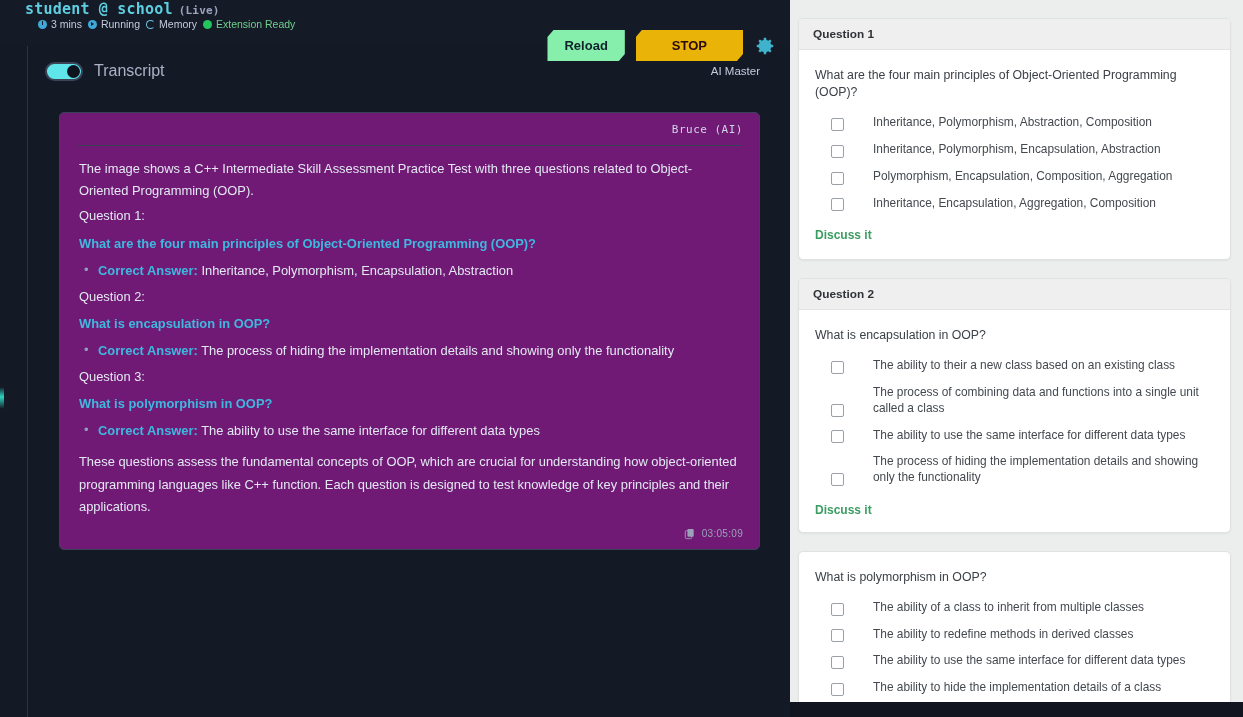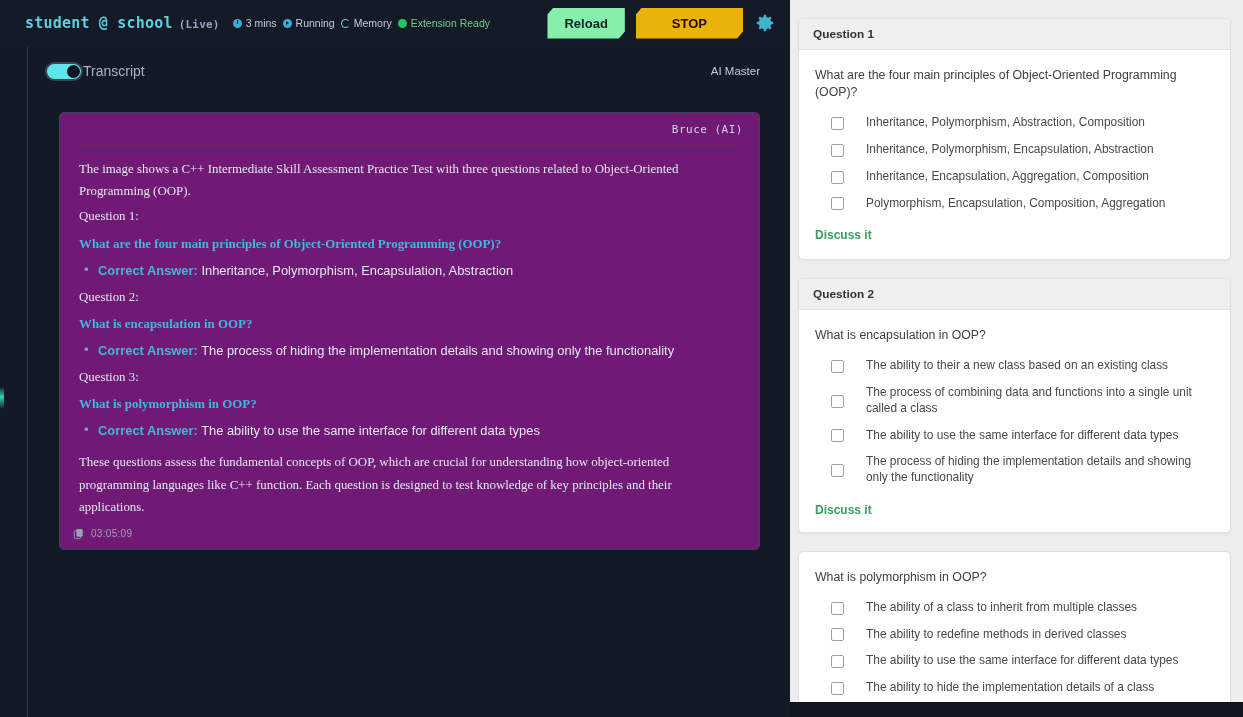--- a/index.html
+++ b/index.html
@@ -39,22 +39,22 @@
     background: #2b3245;
   }
 
   
   .header {
     position: absolute;
     left: 0; top: 0;
     width: 790px; height: 46px;
     background: #151a27;
     display: flex;
-    align-items: center;
     padding: 0 14px 0 25px;
+    flex-direction: column;
   }
   .brand {
     font-family: "DejaVu Sans Mono", "Liberation Mono", monospace;
     font-size: 15px;
     font-weight: bold;
     color: #5ecfe0;
     letter-spacing: 0.2px;
     white-space: nowrap;
   }
   .brand .at { color: #5ecfe0; }
@@ -156,22 +156,23 @@
     flex: none;
   }
   .toggle .knob {
     position: absolute;
     right: 1px; top: 1px;
     width: 13px; height: 13px;
     border-radius: 50%;
     background: #0e1320;
   }
   .toolbar-label {
-    font-size: 14px;
+    font-size: 16px;
     color: #aab2c6;
+    margin-left: 11px;
   }
   .ai-master {
     margin-left: auto;
     font-size: 11.5px;
     color: #c4cbdc;
   }
 
   
   .msg-card {
     position: absolute;
@@ -194,21 +195,20 @@
     height: 1px;
     background: #3a4257;
     margin: 9px 5px 12px 5px;
   }
   .msg-body { padding: 0 6px; }
   .msg-body p {
     font-size: 12.9px;
     line-height: 1.72;
     color: #e3e8f2;
     margin-bottom: 3px;
-    font-family: Liberation Serif, serif;
   }
   .msg-body p.q-head {
     color: #3fb8e0;
     font-weight: bold;
     margin-top: 5px;
     margin-bottom: 5px;
   }
   .msg-body ul { list-style: none; margin: 0 0 4px 0; }
   .msg-body li {
     font-size: 12.9px;
@@ -225,21 +225,21 @@
     font-size: 13px;
   }
   .msg-body li .ca {
     color: #3fb8e0;
     font-weight: bold;
   }
   .msg-body p.para { margin-top: 9px; }
   .msg-foot {
     display: flex;
     align-items: center;
-    justify-content: flex-start;
+    justify-content: flex-end;
     gap: 7px;
     margin-top: 10px;
     padding-right: 3px;
   }
   .copy-ico { width: 11px; height: 12px; display: block; }
   .msg-time {
     font-size: 10px;
     color: #99a2b8;
     letter-spacing: 0.3px;
   }
@@ -272,22 +272,22 @@
   }
   .q-card-body { padding: 17px 16px 14px 16px; }
   .q-prompt {
     font-size: 12.3px;
     color: #3c4147;
     margin-bottom: 11px;
     line-height: 1.4;
   }
   .opt-row {
     display: flex;
-    align-items: center;
-    gap: 22px;
+    align-items: flex-end;
+    gap: 29px;
     padding: 3px 0 3px 16px;
     margin-bottom: 5px;
     cursor: pointer;
   }
   .opt-box {
     width: 13px; height: 13px;
     border: 1px solid #9aa0a6;
     border-radius: 2px;
     background: #fff;
     flex: none;
@@ -407,25 +407,25 @@
         <div class="opt-row">
           <span class="opt-box"></span>
           <span class="opt-text">Inheritance, Polymorphism, Abstraction, Composition</span>
         </div>
         <div class="opt-row">
           <span class="opt-box"></span>
           <span class="opt-text">Inheritance, Polymorphism, Encapsulation, Abstraction</span>
         </div>
         <div class="opt-row">
           <span class="opt-box"></span>
+          <span class="opt-text">Polymorphism, Encapsulation, Composition, Aggregation</span>
+        </div>
+        <div class="opt-row">
+          <span class="opt-box"></span>
           <span class="opt-text">Inheritance, Encapsulation, Aggregation, Composition</span>
-        </div>
-        <div class="opt-row">
-          <span class="opt-box"></span>
-          <span class="opt-text">Polymorphism, Encapsulation, Composition, Aggregation</span>
         </div>
         <span class="discuss">Discuss it</span>
       </div>
     </div>
 
     <div class="q-card">
       <div class="q-card-head">Question 2</div>
       <div class="q-card-body">
         <div class="q-prompt">What is encapsulation in OOP?</div>
         <div class="opt-row">

